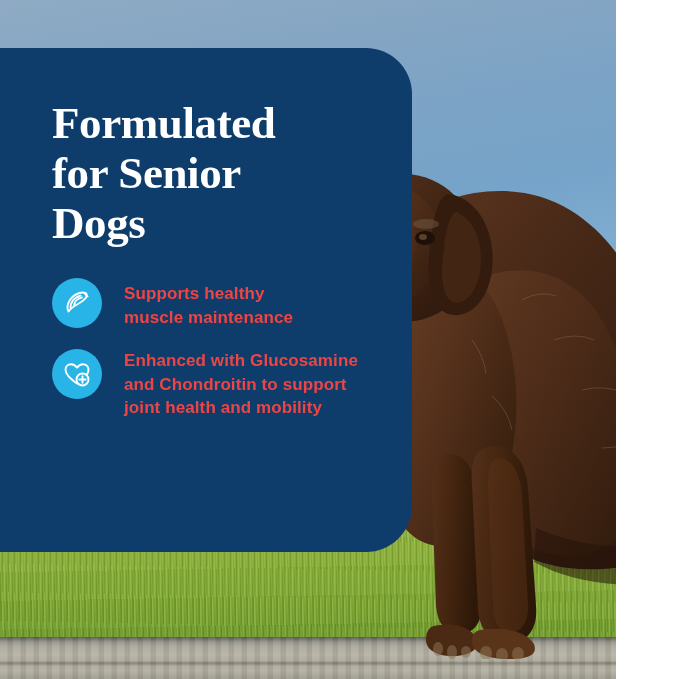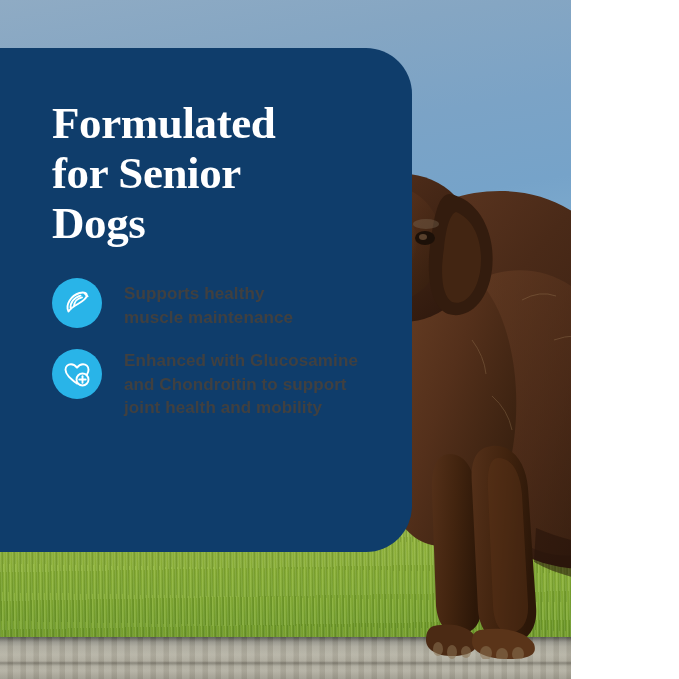--- a/index.html
+++ b/index.html
@@ -8,21 +8,21 @@
   html, body {
     width: 679px;
     height: 679px;
     overflow: hidden;
     background: #ffffff;
     font-family: "Liberation Sans", sans-serif;
   }
 
   .stage {
     position: relative;
-    width: 571px;
+    width: 616px;
     height: 679px;
     overflow: hidden;
   }
 
   
   .photo {
     position: absolute;
     inset: 0;
   }
 
@@ -209,21 +209,21 @@
     height: 50px;
     border-radius: 50%;
     background: #29b4e8;
     display: flex;
     align-items: center;
     justify-content: center;
   }
   .icon-circle svg { display: block; }
 
   .feature-text {
-    color: #404040;
+    color: #ef4444;
     font-size: 17px;
     line-height: 23.5px;
     font-weight: bold;
     letter-spacing: .1px;
     padding-top: 3px;
     white-space: pre-line;
   }
   .feature.f1 .feature-text { padding-top: 4px; }
   .feature.f2 .feature-text { padding-top: 0px; }
   .feature.f3 .feature-text { padding-top: 4px; }

